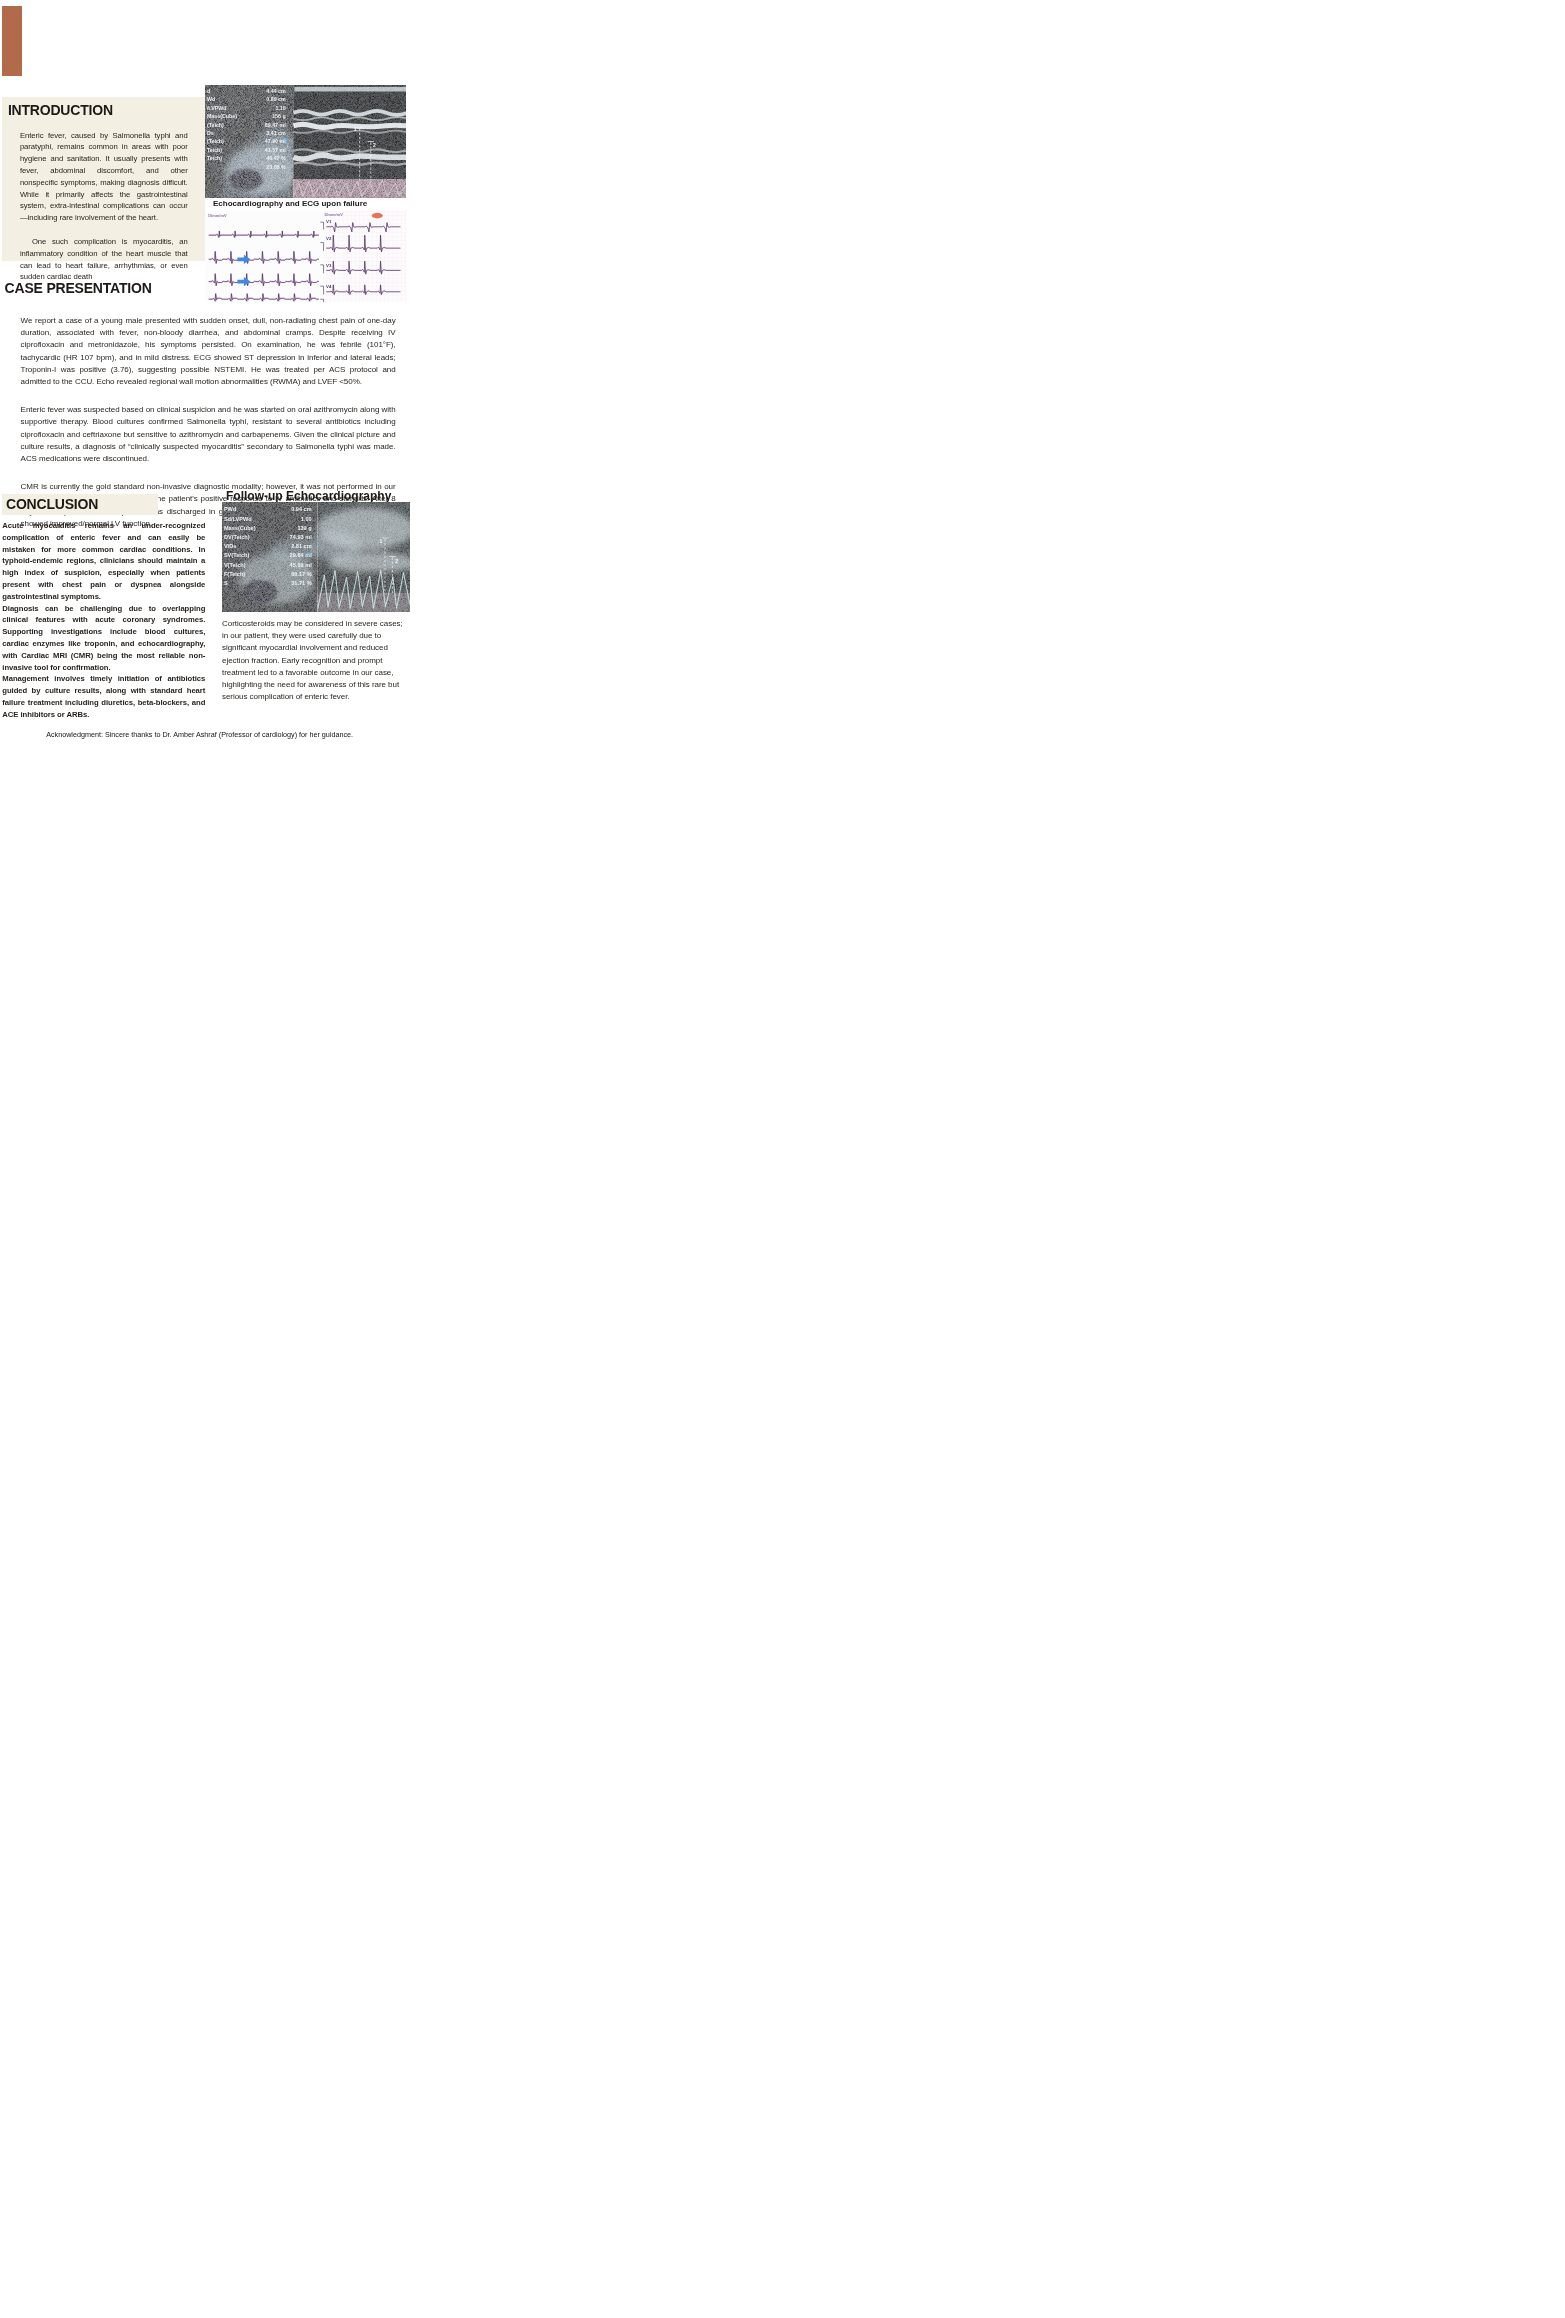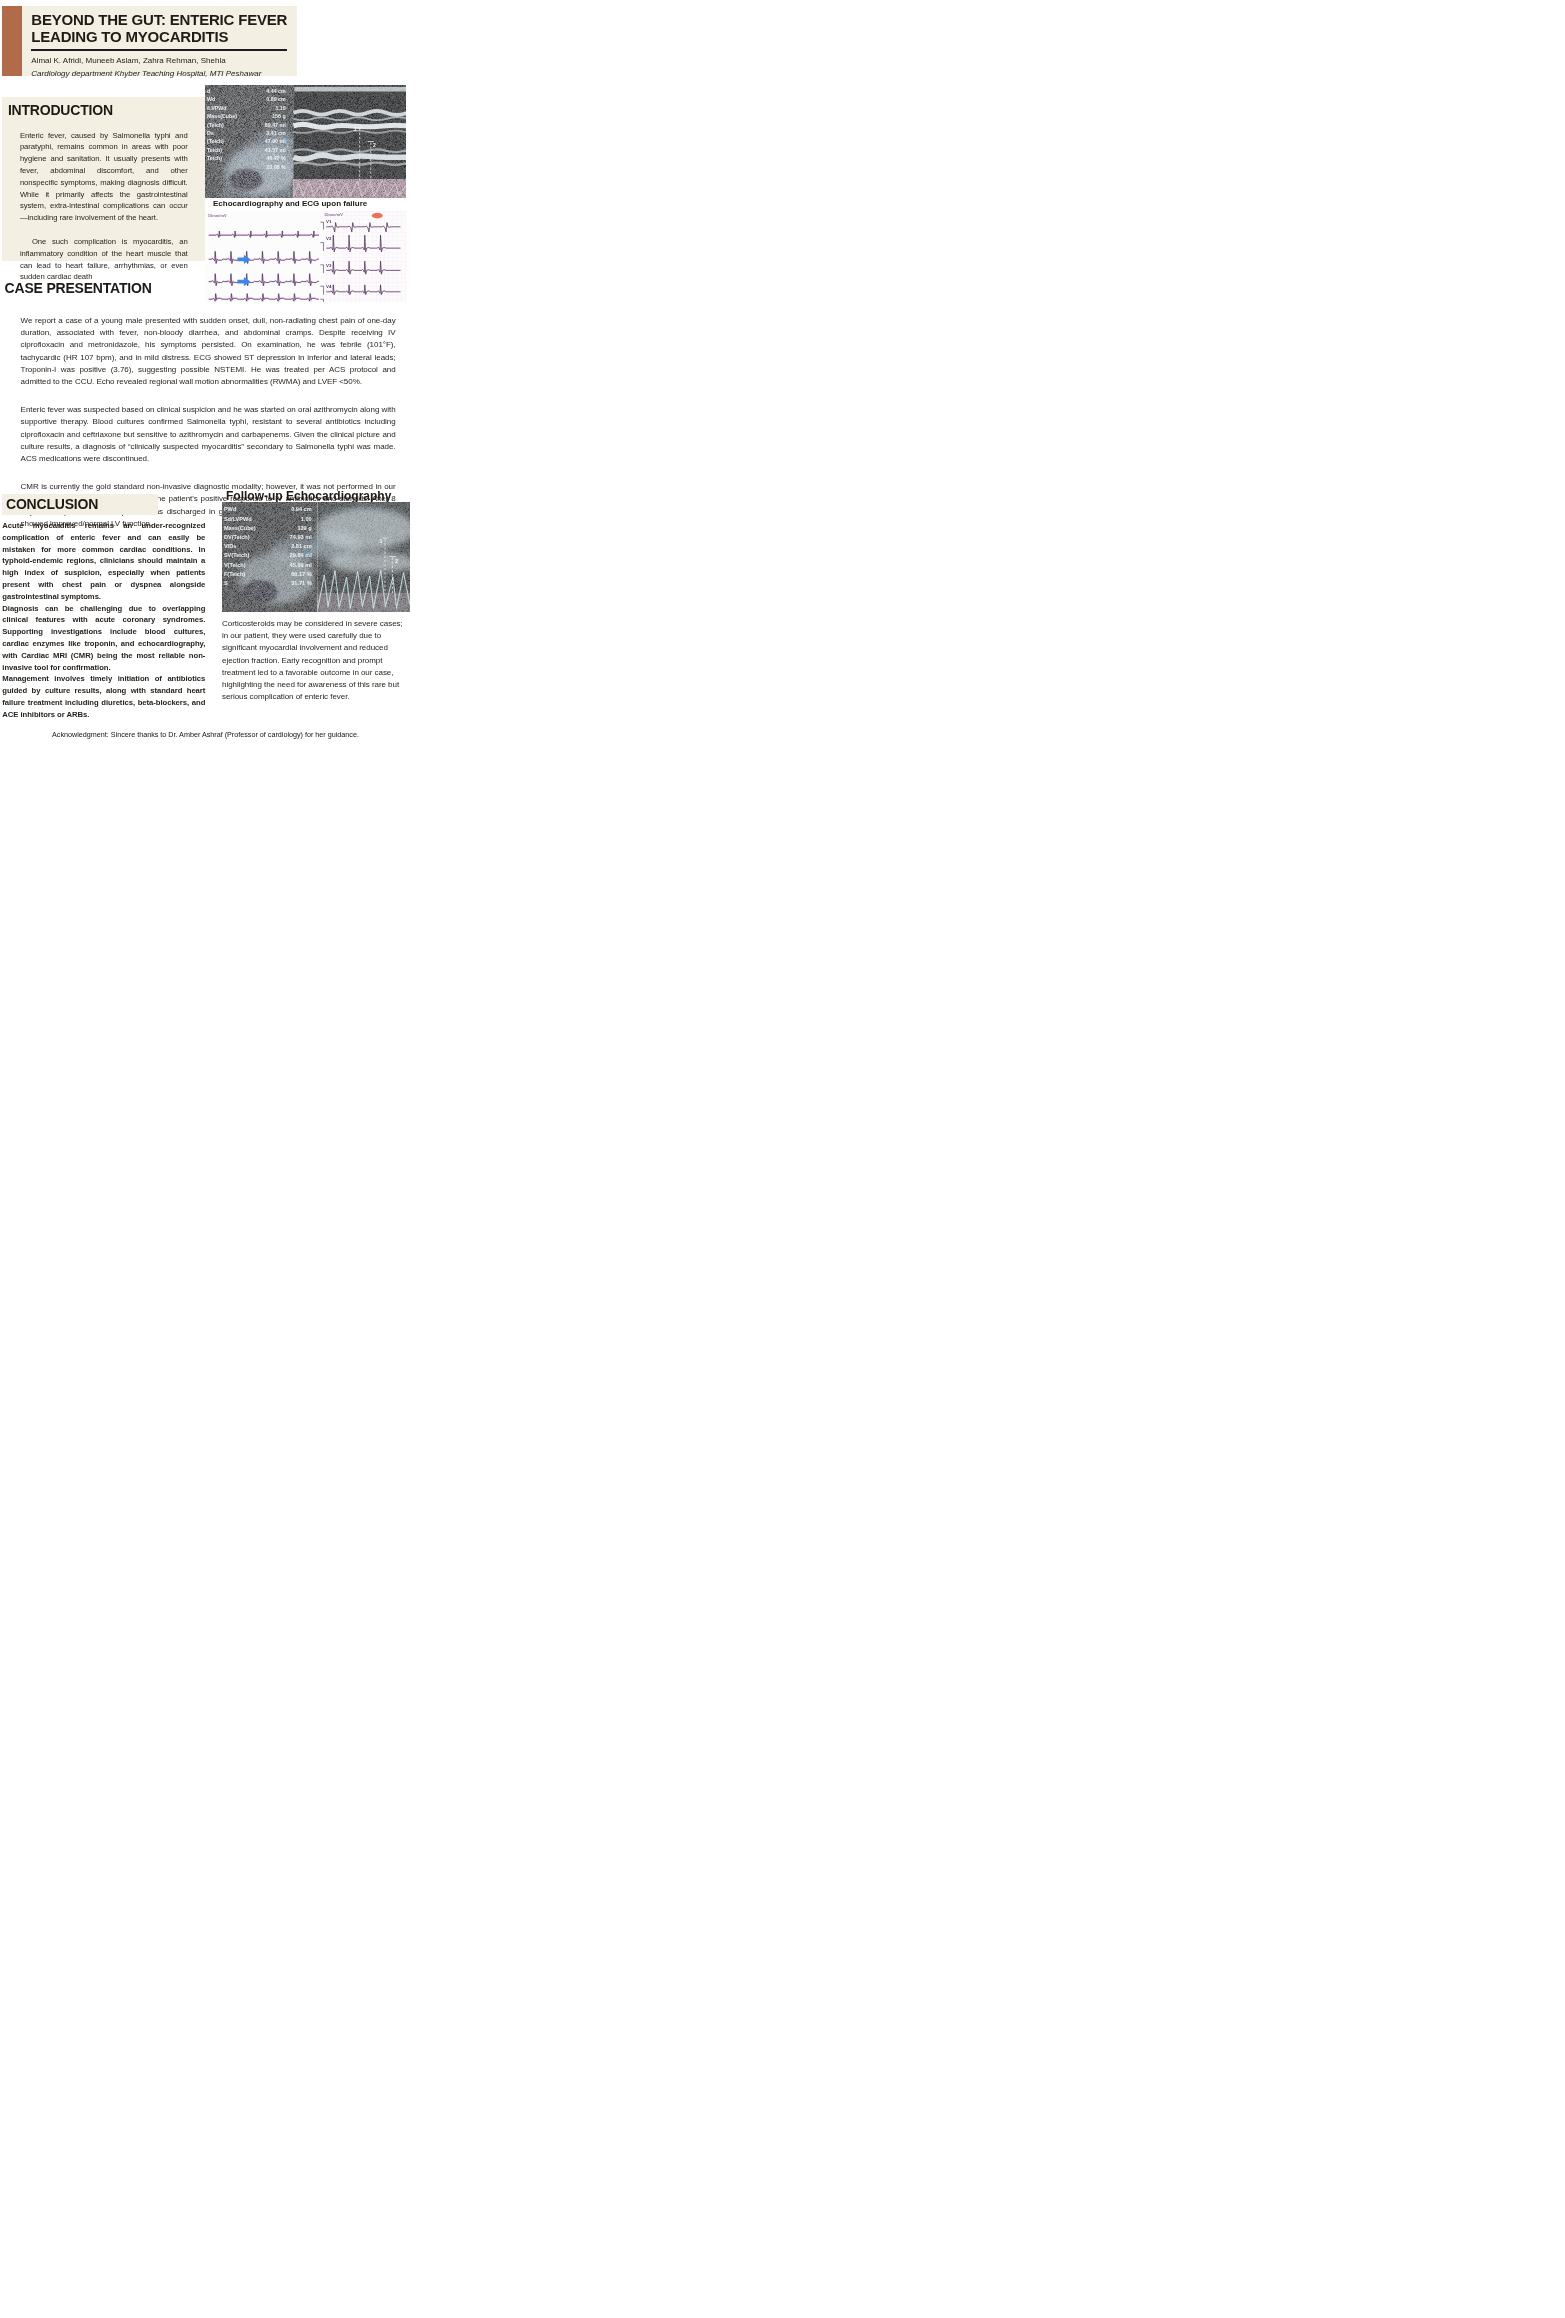--- a/index.html
+++ b/index.html
@@ -54,37 +54,28 @@
   .case-text p{font-size:8px;line-height:12.2px;text-align:justify;letter-spacing:-0.05px;margin:16px;}
 
   
   .concl-band{position:absolute;left:2.3px;top:494px;width:156px;height:21px;background:#f4efe3;}
   .concl-band .section-h{line-height:21px;padding-left:3.7px;}
   .concl-left{position:absolute;left:2.3px;top:520px;width:203px;font-weight:bold;}
   .concl-left p{font-size:7.7px;line-height:11.8px;text-align:justify;letter-spacing:-0.05px;margin:0;}
   .concl-right{position:absolute;left:222px;top:618px;width:187px;}
   .concl-right p{font-size:8px;line-height:12.2px;margin:0;letter-spacing:-0.05px;}
 
-  .ack{position:absolute;left:43px;top:730px;width:325px;text-align:center;font-size:7.2px;margin:0;color:#16120e;}
+  .ack{position:absolute;left:28px;top:730px;width:325px;text-align:right;font-size:7.2px;margin:0;color:#16120e;}
 </style>
 </head>
 <body>
 
 <div class="page">
 
   <div class="accent-bar"></div>
-  <header class="header-band">
-    <h1 class="title">
-      <span>BEYOND THE GUT: ENTERIC FEVER</span>
-      <span>LEADING TO MYOCARDITIS</span>
-    </h1>
-    <div class="title-rule"></div>
-    <p class="authors">Aimal K. Afridi, Muneeb Aslam, Zahra Rehman, Shehla</p>
-    <p class="affiliation">Cardiology department Khyber Teaching Hospital, MTI Peshawar</p>
-  </header>
 
   <section class="intro-block">
     <h2 class="section-h">INTRODUCTION</h2>
     <p class="body-txt">Enteric fever, caused by Salmonella typhi and paratyphi, remains common in areas with poor hygiene and sanitation. It usually presents with fever, abdominal discomfort, and other nonspecific symptoms, making diagnosis difficult. While it primarily affects the gastrointestinal system, extra-intestinal complications can occur—including rare involvement of the heart.</p>
     <p class="body-txt indent">One such complication is myocarditis, an inflammatory condition of the heart muscle that can lead to heart failure, arrhythmias, or even sudden cardiac death</p>
   </section>
 
   <figure class="fig fig-echo1" style="margin:0;">
     <svg viewBox="0 0 434 244" preserveAspectRatio="none">
       <defs>

